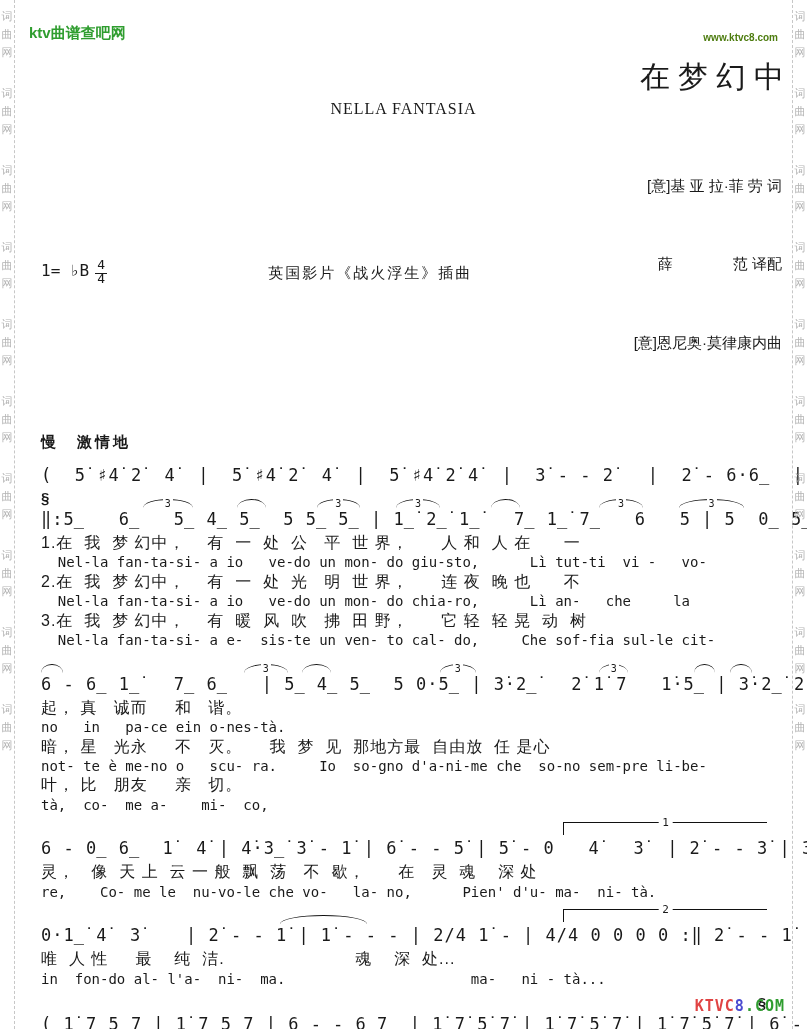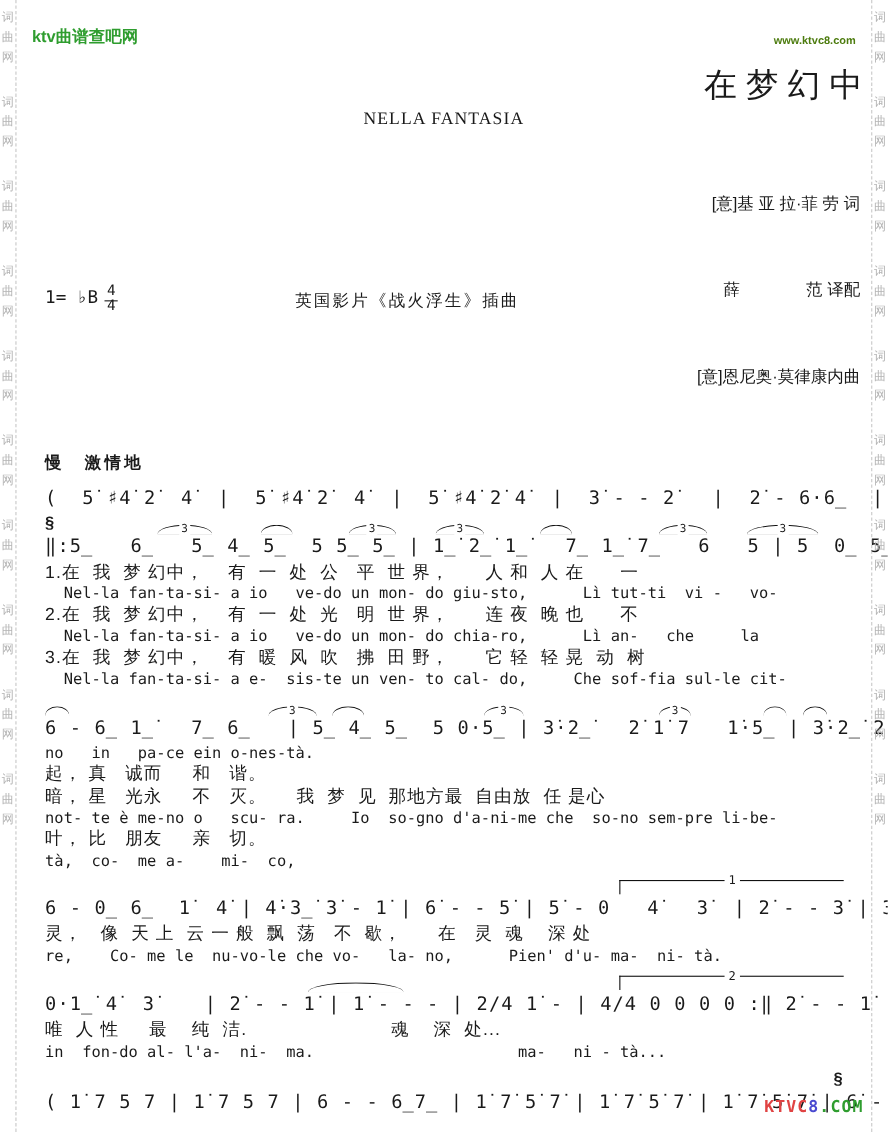--- a/index.html
+++ b/index.html
@@ -26,21 +26,21 @@
   .metarow{display:flex;justify-content:space-between;align-items:center;
            padding:0 10px 0 26px;margin-top:2px;}
   .keysig{font-size:16px;margin-top:14px;white-space:nowrap;
           font-family:"DejaVu Sans Mono",monospace;}
   .meter{display:inline-block;vertical-align:middle;text-align:center;
          font-size:13px;line-height:1;margin-left:6px;}
   .meter .num{border-bottom:1px solid #1a1a1a;padding:0 2px 1px;}
   .meter .den{padding-top:1px;}
   .filmnote{font-size:15px;margin-top:18px;letter-spacing:2px;}
   .credits{text-align:right;font-size:15px;line-height:1.75;white-space:pre;}
-  .tempo{font-size:15px;font-weight:bold;margin:2px 0 0 26px;letter-spacing:3px;}
+  .tempo{font-size:15px;font-weight:bold;margin:24px 0 0 26px;letter-spacing:3px;}
   
   .score{margin:12px 26px 0 26px;}
   .sys{position:relative;}
   .marks{position:relative;height:15px;}
   .arc{position:absolute;top:6px;height:8px;border-top:1.5px solid #111;
        border-radius:50% 50% 0 0 / 100% 100% 0 0;}
   .n3{position:absolute;top:-2px;font-size:10px;background:#fff;padding:0 2px;
       transform:translateX(-50%);font-family:"DejaVu Sans Mono",monospace;}
   .volta{position:absolute;top:0;height:12px;border-top:1.5px solid #111;
          border-left:1.5px solid #111;}
@@ -200,22 +200,22 @@
             <span class="n3" style="left:50%">3</span>
           </span>
         <span class="arc" style="left:77%;width:4%">
             <span class="n3" style="left:50%">3</span>
           </span>
         <span class="arc" style="left:90%;width:3%"></span>
         <span class="arc" style="left:95%;width:3%"></span>
       </div>
       <div class="nrow">6 - 6̲ 1̲̇   7̲ 6̲   | 5̲ 4̲ 5̲  5 0·5̲ | 3̇·2̲̇   2̇ 1̇ 7   1̇·5̲ | 3̇·2̲̇ 2̇1̇7 1̇   7̲1̲̇7̲1̲̇ |</div>
       <div class="lblock">
+        <div class="lyr zh">起， 真   诚而     和   谐。</div>
         <div class="lyr it">no   in   pa-ce ein o-nes-tà.</div>
-        <div class="lyr zh">起， 真   诚而     和   谐。</div>
         <div class="lyr zh">暗， 星   光永     不   灭。     我  梦  见  那地方最  自由放  任 是心</div>
         <div class="lyr it">not- te è me-no o   scu- ra.     Io  so-gno d'a-ni-me che  so-no sem-pre li-be-</div>
         <div class="lyr zh">叶， 比   朋友     亲   切。</div>
         <div class="lyr it">tà,  co-  me a-    mi-  co,</div>
       </div>
     </div>
 
     <div class="sys">
       <div class="marks">
         <span class="volta" style="left:72%;width:28%">

